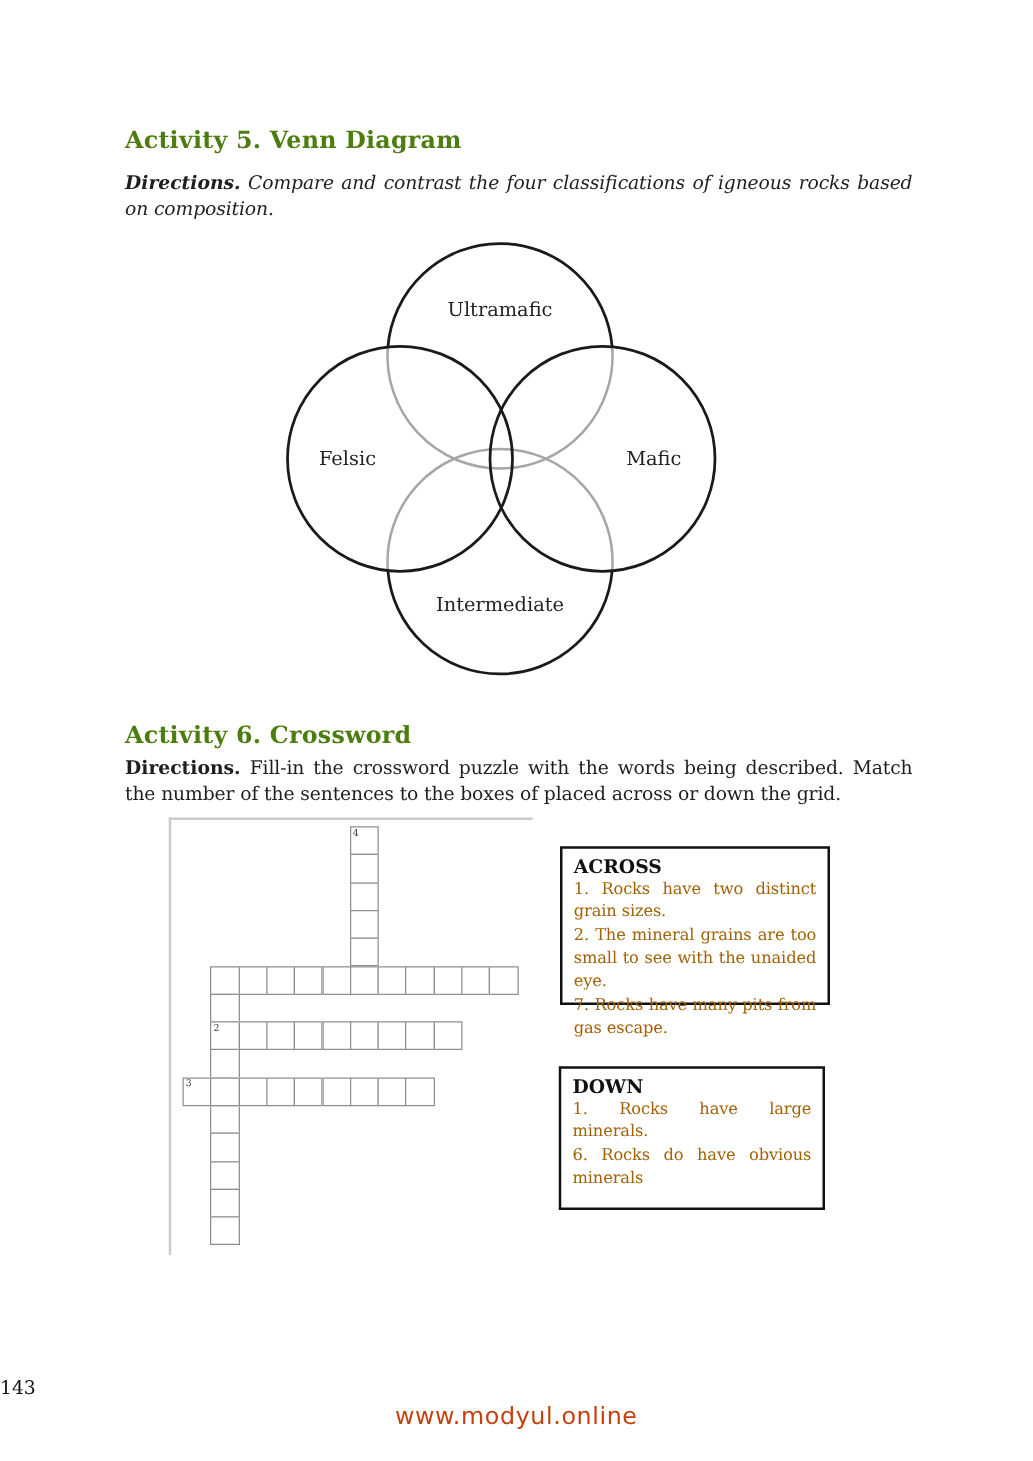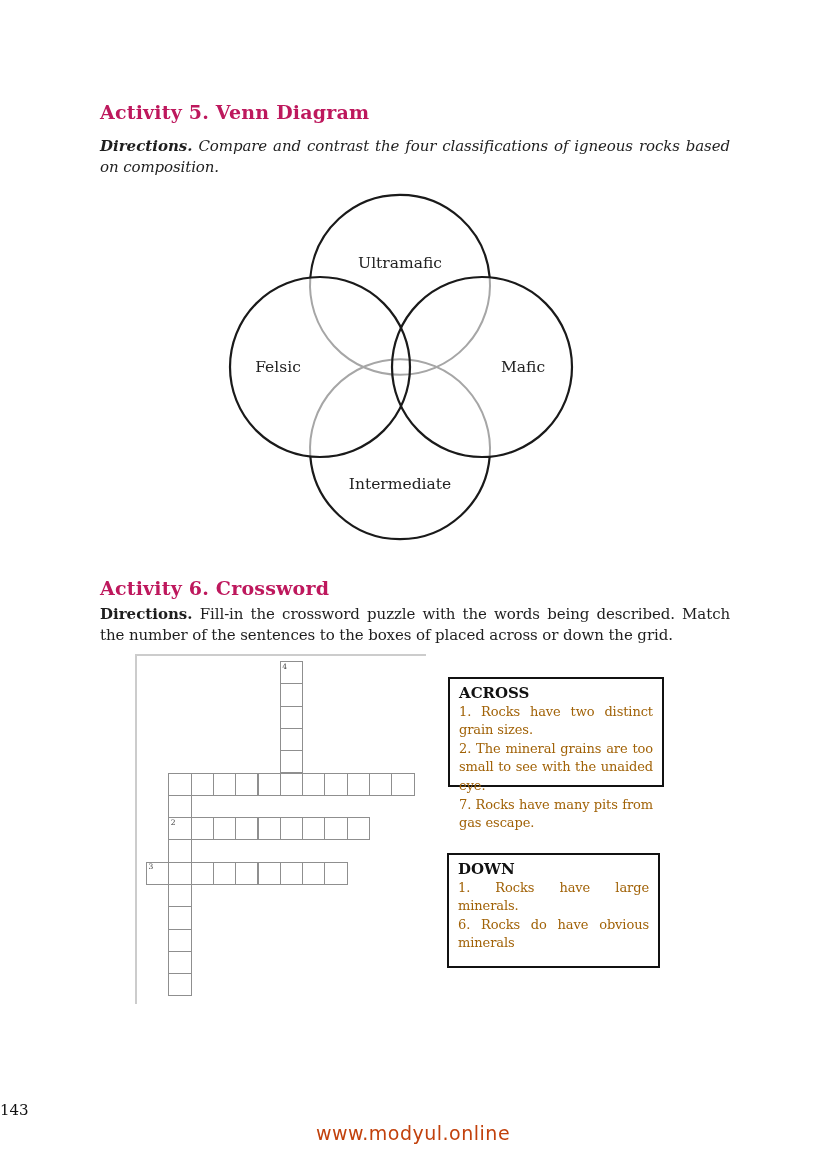--- a/index.html
+++ b/index.html
@@ -2,21 +2,21 @@
 <html><head>
 <meta charset="utf-8">
 <style>
   html,body{margin:0;padding:0;background:#ffffff;}
   .page{
     position:relative; width:826px; height:1169px; background:#ffffff;
     font-family:"DejaVu Serif","Liberation Serif",serif; color:#1e1e1e; overflow:hidden;
   }
   .h-title{
     position:absolute; left:100px; margin:0; font-size:19px; line-height:22px;
-    font-weight:bold; color:#be185d; letter-spacing:.2px;
+    font-weight:bold; color:#4d7c0f; letter-spacing:.2px;
   }
   .dir-par{
     position:absolute; left:100px; width:630px; margin:0;
     font-size:15px; line-height:21px; text-align:justify; letter-spacing:-0.1px;
   }
   .dir-par b{letter-spacing:0;}
   
   .venn{position:absolute; left:200px; top:185px; width:400px; height:370px;}
   .venn svg{position:absolute; left:0; top:0;}
   .vlabel{
@@ -69,21 +69,21 @@
 
       <path d="M310.3,277.7 A90,90 0 1,0 489.7,277.3" fill="none" stroke="#a6a6a6" stroke-width="2"></path>
       <path d="M310.3,456.3 A90,90 0 1,1 489.7,456.7" fill="none" stroke="#a6a6a6" stroke-width="2"></path>
 
       <path d="M310.3,277.7 A90,90 0 0,1 489.7,277.3" fill="none" stroke="#1a1a1a" stroke-width="2.2"></path>
       <path d="M310.3,456.3 A90,90 0 0,0 489.7,456.7" fill="none" stroke="#1a1a1a" stroke-width="2.2"></path>
 
       <circle cx="320" cy="367" r="90" fill="none" stroke="#1a1a1a" stroke-width="2.2"></circle>
       <circle cx="482" cy="367" r="90" fill="none" stroke="#1a1a1a" stroke-width="2.2"></circle>
     </svg>
-    <span class="vlabel" style="left:200px; top:63px;margin-top:15px;">Ultramafic</span>
+    <span class="vlabel" style="left:200px; top:63px;">Ultramafic</span>
     <span class="vlabel" style="left:78px;  top:182px;">Felsic</span>
     <span class="vlabel" style="left:323px; top:182px;">Mafic</span>
     <span class="vlabel" style="left:200px; top:299px;">Intermediate</span>
   </div>
 
   <h1 class="h-title" style="top:549px;margin-top:28px;">Activity 6. Crossword</h1>
 
   <p class="dir-par" style="top:604px;"><b>Directions.</b><span> Fill-in the crossword puzzle with the words being described. Match the number of the sentences to the boxes of placed across or down the grid.</span></p>
 
   <div class="cw-frame-top"></div>
@@ -137,21 +137,21 @@
       <div class="cw-cell" style="left: 22.3px; top: 200.7px; width: 23.3px; height: 23.3px;"></div>
       <div class="cw-cell" style="left: 44.6px; top: 200.7px; width: 23.3px; height: 23.3px;"></div>
       <div class="cw-cell" style="left: 66.9px; top: 200.7px; width: 23.3px; height: 23.3px;"></div>
       <div class="cw-cell" style="left: 89.2px; top: 200.7px; width: 23.3px; height: 23.3px;"></div>
       <div class="cw-cell" style="left: 111.5px; top: 200.7px; width: 23.3px; height: 23.3px;"></div>
       <div class="cw-cell" style="left: 133.8px; top: 200.7px; width: 23.3px; height: 23.3px;"></div>
       <div class="cw-cell" style="left: 156.1px; top: 200.7px; width: 23.3px; height: 23.3px;"></div>
       <div class="cw-cell" style="left: 178.4px; top: 200.7px; width: 23.3px; height: 23.3px;"></div>
     </div>
 
-  <div class="clue-box" style="left:448px; top:677px; width:216px; height:110px;">
+  <div class="clue-box" style="left:448px; top:677px; width:216px; height:127px;">
     <div class="clue-title">ACROSS</div>
     <div id="across-clues">
         <p>1. Rocks have two distinct grain sizes.</p>
         <p>2. The mineral grains are too small to see with the unaided eye.</p>
         <p>7. Rocks have many pits from gas escape.</p>
       </div>
   </div>
 
   <div class="clue-box" style="left:447px; top:853px; width:213px; height:115px;">
     <div class="clue-title">DOWN</div>

